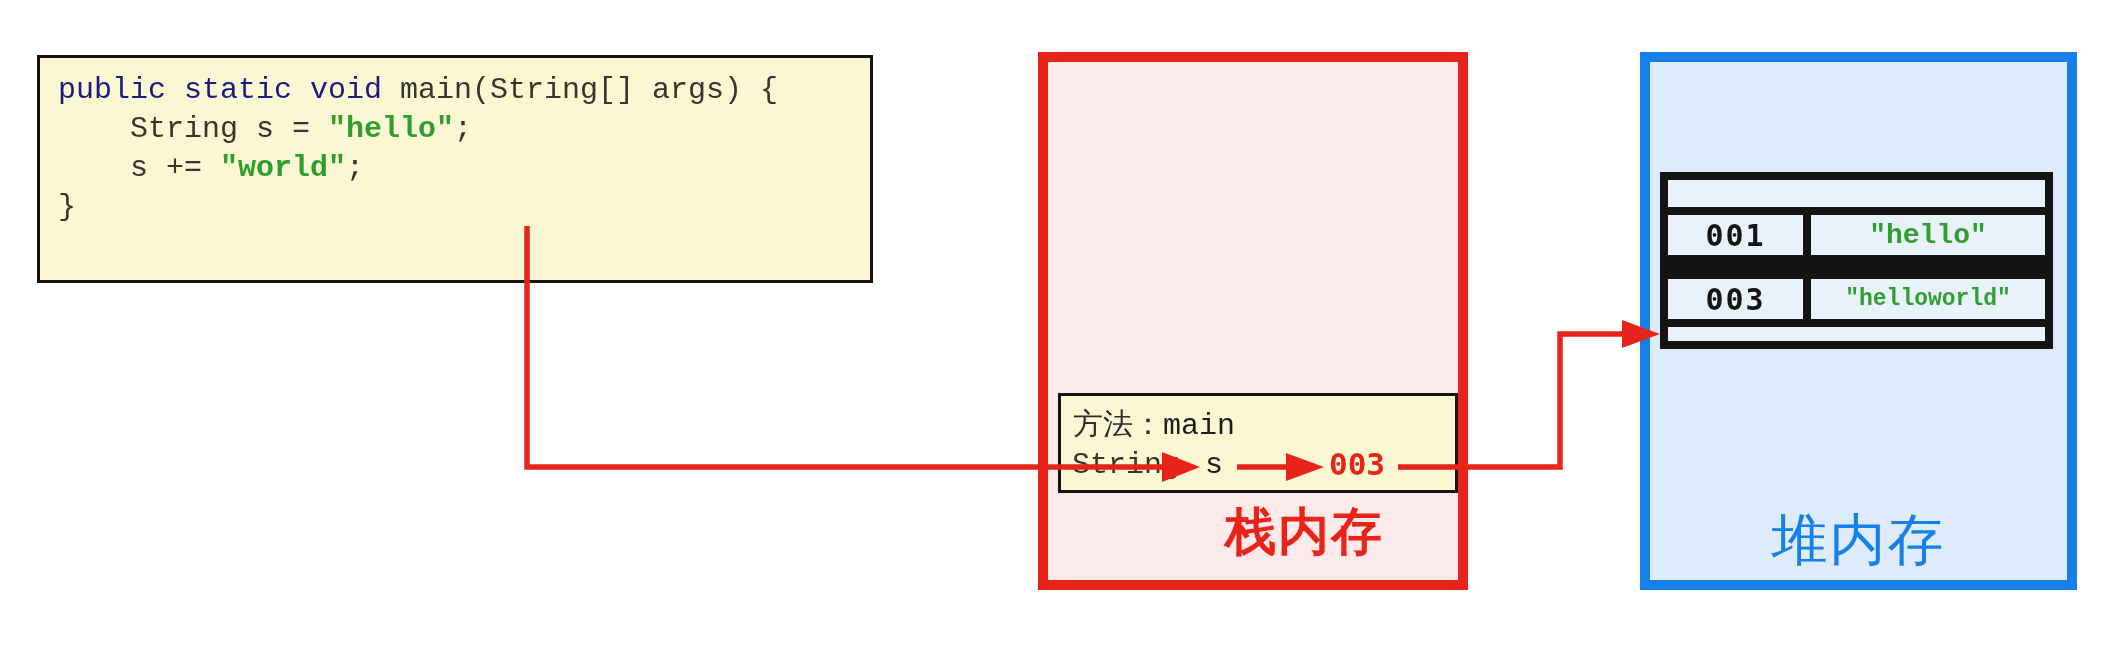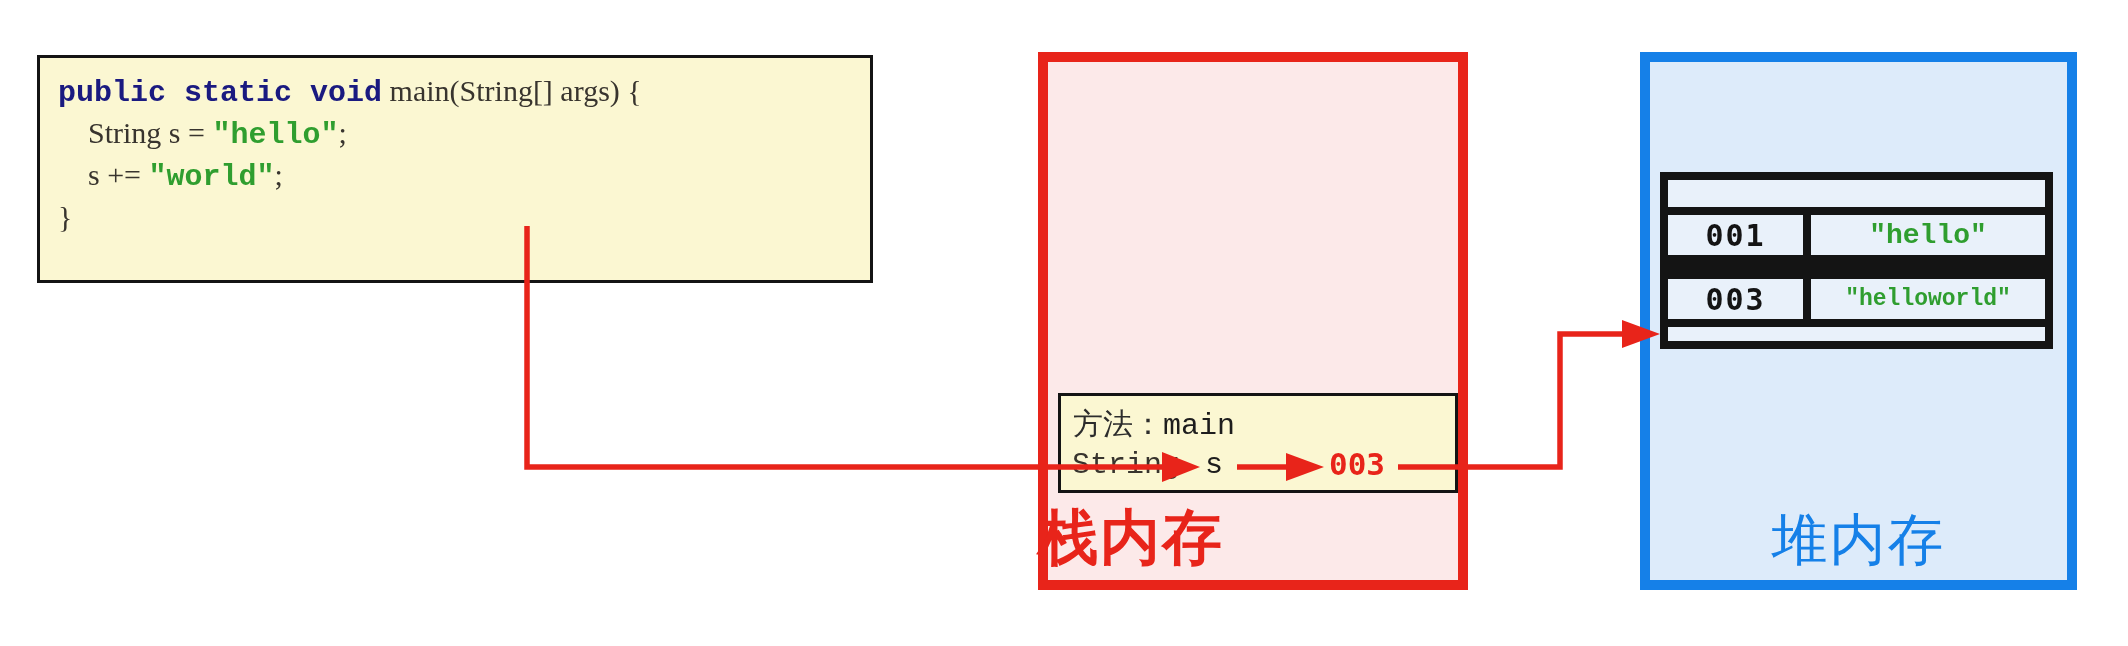--- a/index.html
+++ b/index.html
@@ -6,30 +6,30 @@
   .canvas{position:relative;width:2128px;height:646px;background:#fff;overflow:hidden;
           font-family:"Liberation Sans","DejaVu Sans",sans-serif;}
 
   
   .code-box{position:absolute;left:37px;top:55px;width:836px;height:228px;
             box-sizing:border-box;border:3px solid #141414;background:var(--codeBg);
             padding:13px 0 0 18px;}
   .code-line{font-family:"Liberation Mono","DejaVu Sans Mono",monospace;
              font-size:30px;line-height:39px;white-space:pre;color:var(--text);}
   .code-line.highlighted{background:linear-gradient(to right,transparent 70px,var(--highlight) 70px);}
-  .tok-keyword{color:var(--keyword);font-weight:bold;}
+  .tok-keyword{color:var(--keyword);font-weight:normal;}
   .tok-string{color:var(--string);font-weight:bold;}
   .tok-field{color:var(--field);font-weight:bold;font-style:italic;}
-  .tok-plain{color:var(--text);font-family:Liberation Serif, serif;}
+  .tok-plain{color:var(--text);}
 
   
   .stack-box{position:absolute;left:1038px;top:52px;width:430px;height:538px;
              box-sizing:border-box;border:10px solid var(--red);background:var(--stackBg);}
-  .stack-label{position:absolute;left:1038px;top:498px;width:346px;text-align:left;
-               font-size:60px;font-weight:bold;color:var(--red);letter-spacing:2px;}
+  .stack-label{position:absolute;left:1038px;top:498px;width:346px;text-align:right;
+               font-size:51px;font-weight:bold;color:var(--red);letter-spacing:2px;}
   .stack-frame{position:absolute;left:1058px;top:393px;width:400px;height:100px;
                box-sizing:border-box;border:3px solid #141414;background:var(--codeBg);}
   .frame-method{position:absolute;left:12px;top:8px;font-size:30px;color:#2c2c2c;}
   .frame-method .mono{font-family:"Liberation Mono","DejaVu Sans Mono",monospace;color:#1d1d1d;}
   .var-type{position:absolute;left:11px;top:52px;font-size:30px;
             font-family:"Liberation Mono","DejaVu Sans Mono",monospace;color:var(--text);}
   .var-name{position:absolute;left:144px;top:52px;font-size:30px;
             font-family:"Liberation Mono","DejaVu Sans Mono",monospace;color:#1d1d1d;}
   .var-ref{position:absolute;left:268px;top:50px;font-size:31px;font-weight:bold;
            font-family:"DejaVu Sans Mono","Liberation Mono",monospace;color:var(--red);}

